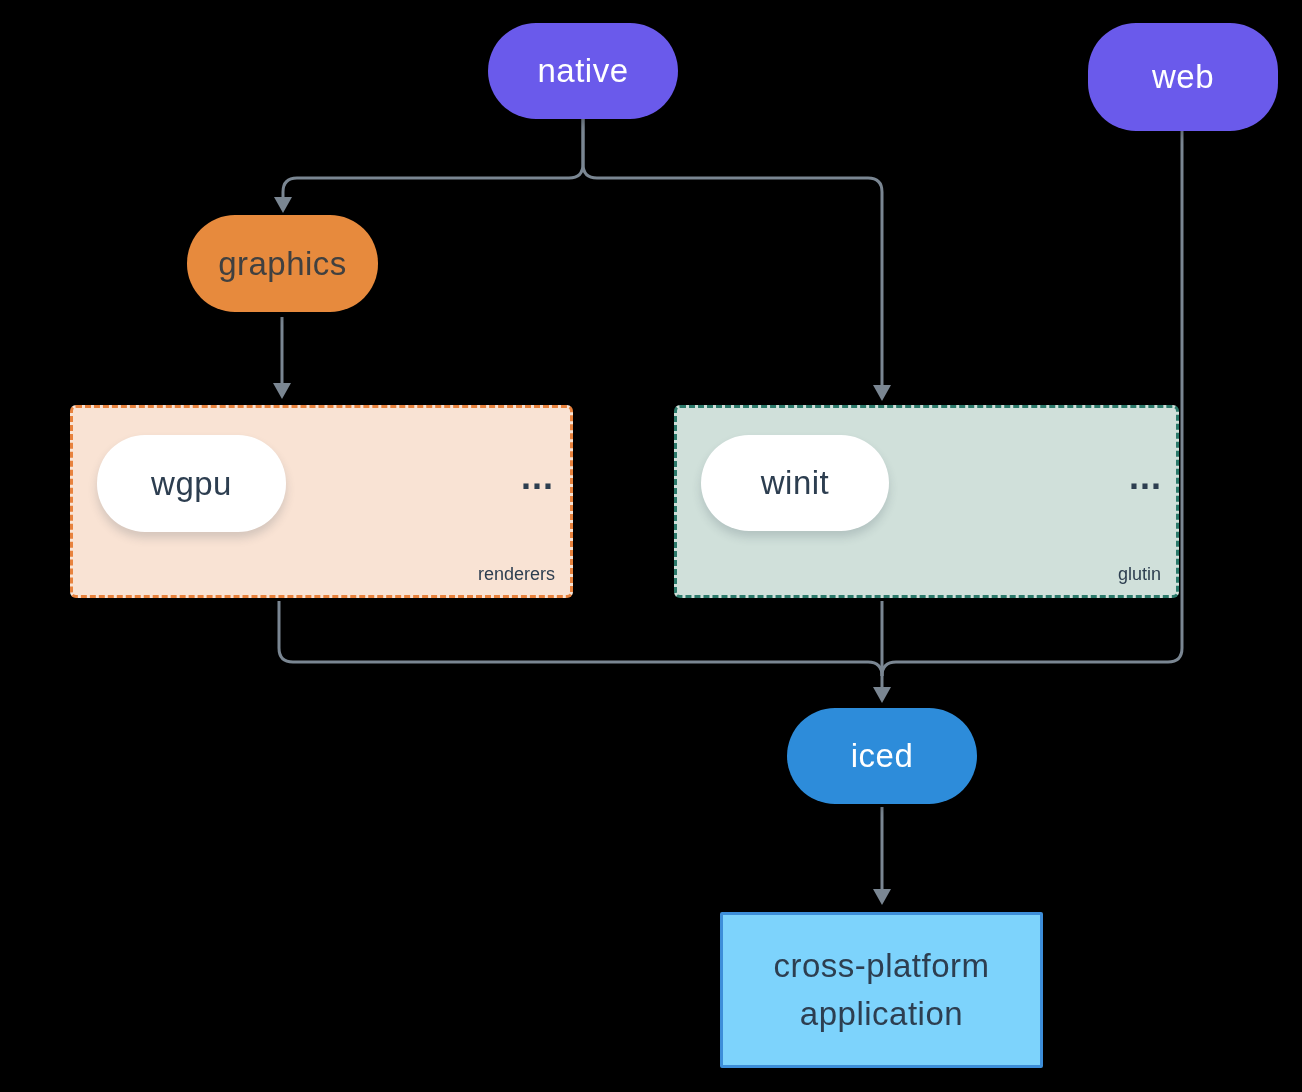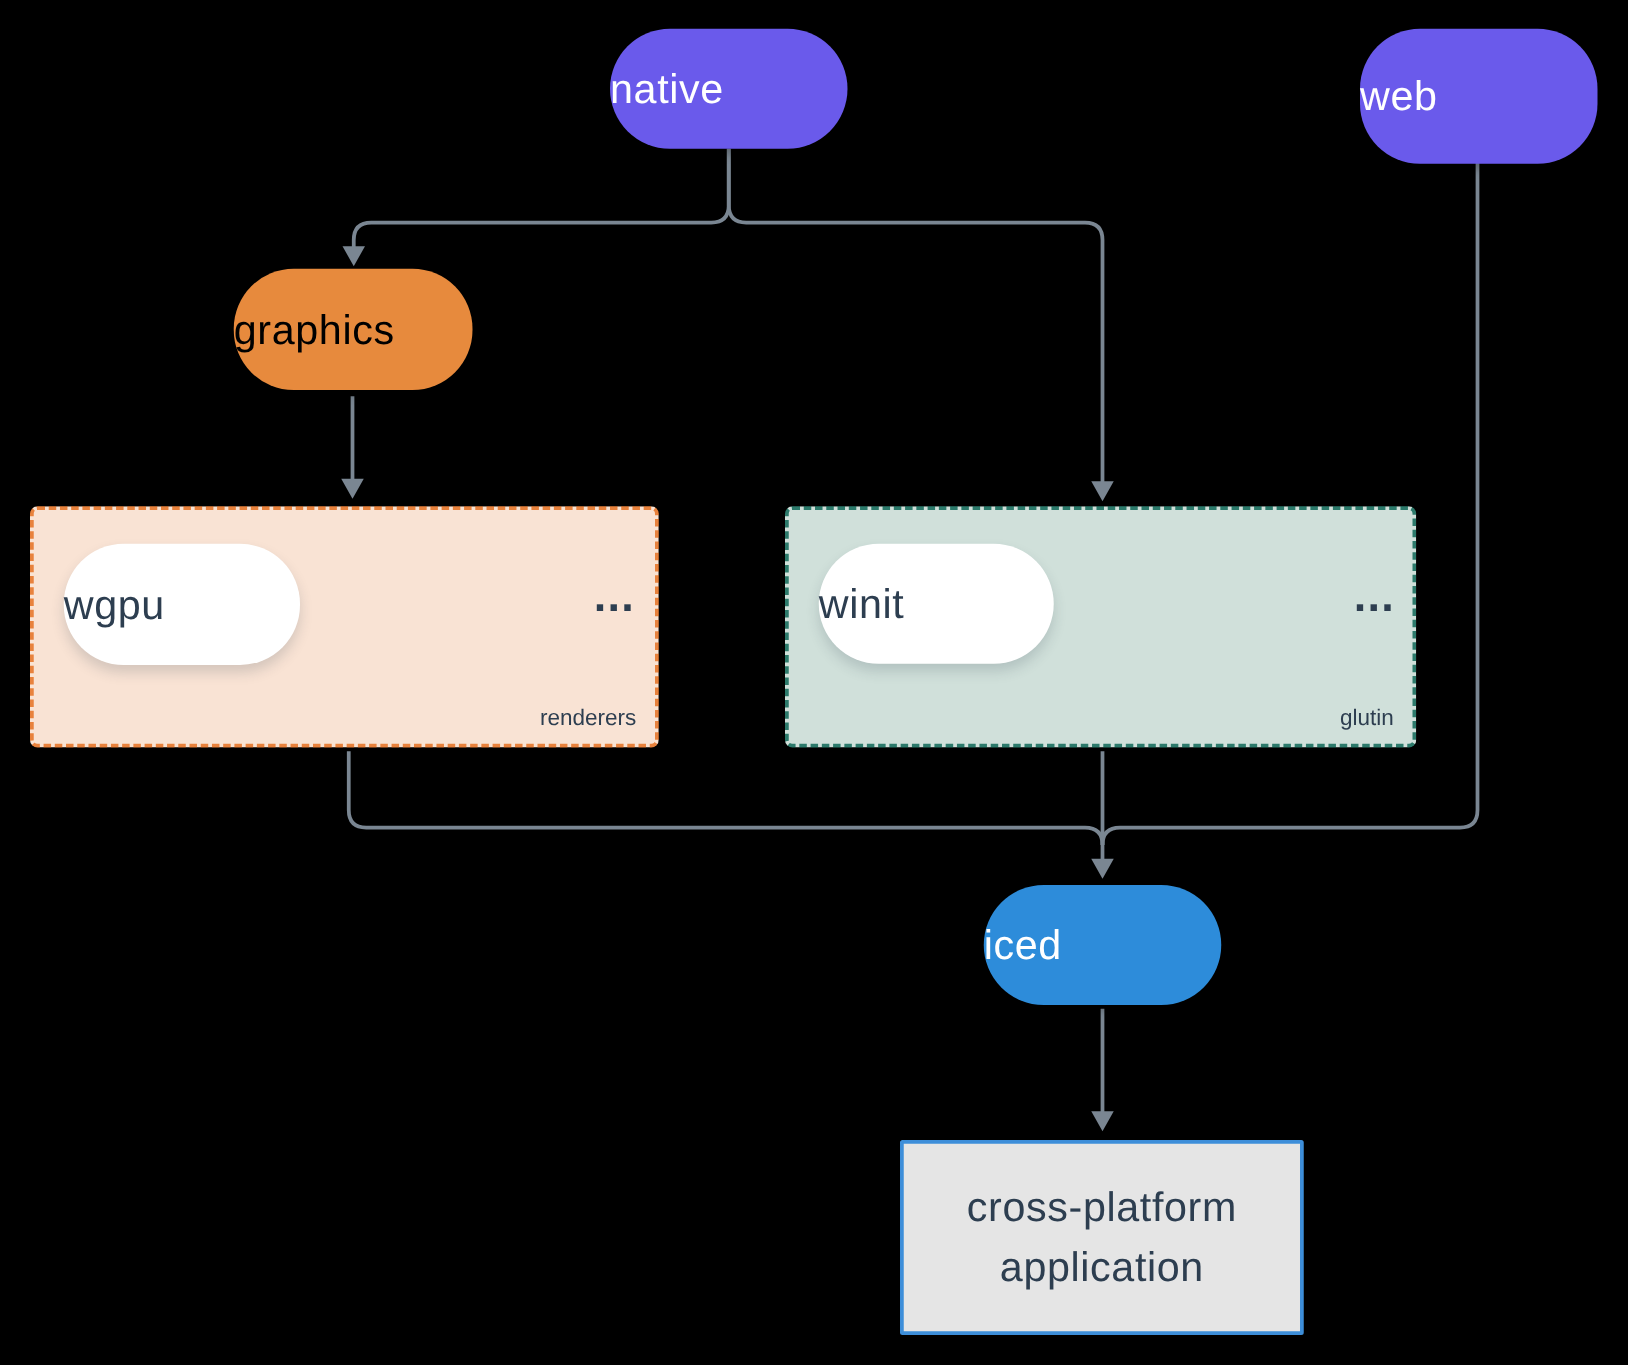--- a/index.html
+++ b/index.html
@@ -21,32 +21,33 @@
     fill: none;
     stroke: #7A8692;
     stroke-width: 3;
   }
   .arrowhead { fill: #7A8692; stroke: none; }
   .pill {
     position: absolute;
     border-radius: 48px;
     display: flex;
     align-items: center;
-    justify-content: flex-start;
+    justify-content: center;
     font-size: 33px;
     letter-spacing: 0.5px;
   }
   .pill-purple { background: #6A5AEB; color: #FFFFFF; box-shadow: 0 4px 8px rgba(0,0,0,0.25); }
-  .pill-orange { background: #E78A3D; color: #000000; box-shadow: 0 4px 8px rgba(0,0,0,0.25); }
+  .pill-orange { background: #E78A3D; color: #404040; box-shadow: 0 4px 8px rgba(0,0,0,0.25); }
   .pill-blue   { background: #2D8CDA; color: #ffffff; box-shadow: 0 4px 8px rgba(0,0,0,0.25); }
   .pill-white  { background: #FFFFFF; color: #2D3E50; box-shadow: 0 6px 10px rgba(45,62,80,0.18); }
   .group {
     position: absolute;
     border: 3px dashed;
     border-radius: 6px;
+    margin-left: 46px;
   }
   .group-renderers { background: #F9E3D4; border-color: #E8823D; }
   .group-shells    { background: #D0E0DA; border-color: #2C7A6B; }
   .group-label {
     position: absolute;
     right: 15px;
     bottom: 10px;
     font-size: 18px;
     color: #2D3E50;
   }
@@ -54,21 +55,21 @@
     position: absolute;
     color: #2D3E50;
     font-size: 36px;
     font-weight: 700;
     letter-spacing: 1px;
   }
   .appbox {
     position: absolute;
     left: 720px; top: 912px;
     width: 323px; height: 156px;
-    background: #e5e5e5;
+    background: #7dd3fc;
     border: 3px solid #3D8ED9;
     border-radius: 2px;
     color: #2D3E50;
     display: flex;
     flex-direction: column;
     align-items: center;
     justify-content: center;
     font-size: 33px;
     line-height: 48px;
     letter-spacing: 0.5px;

